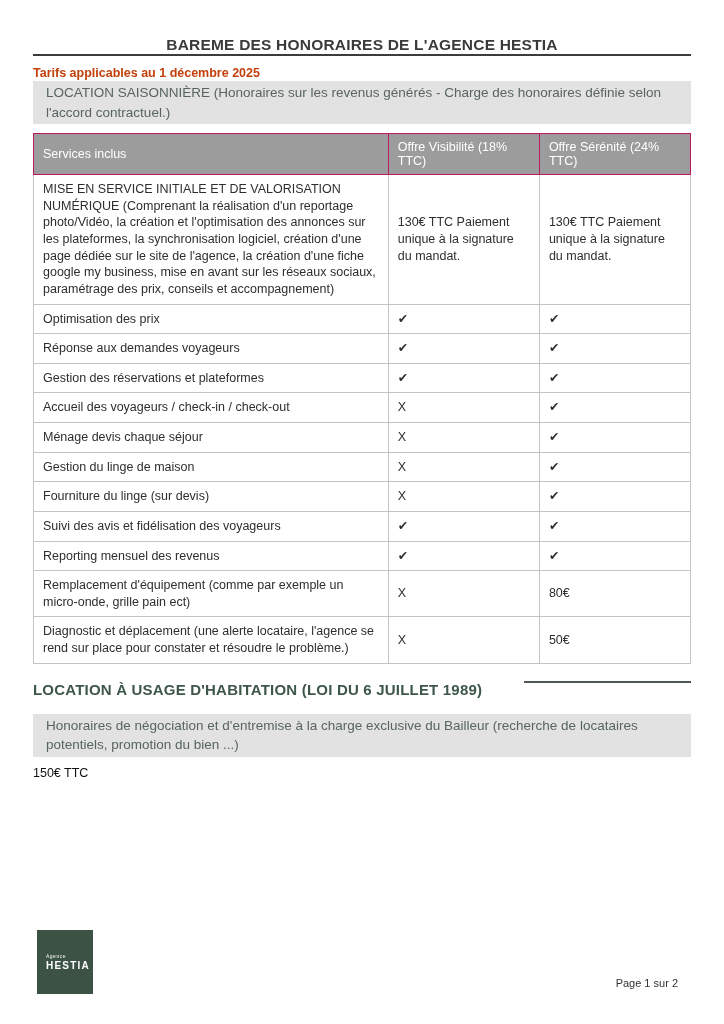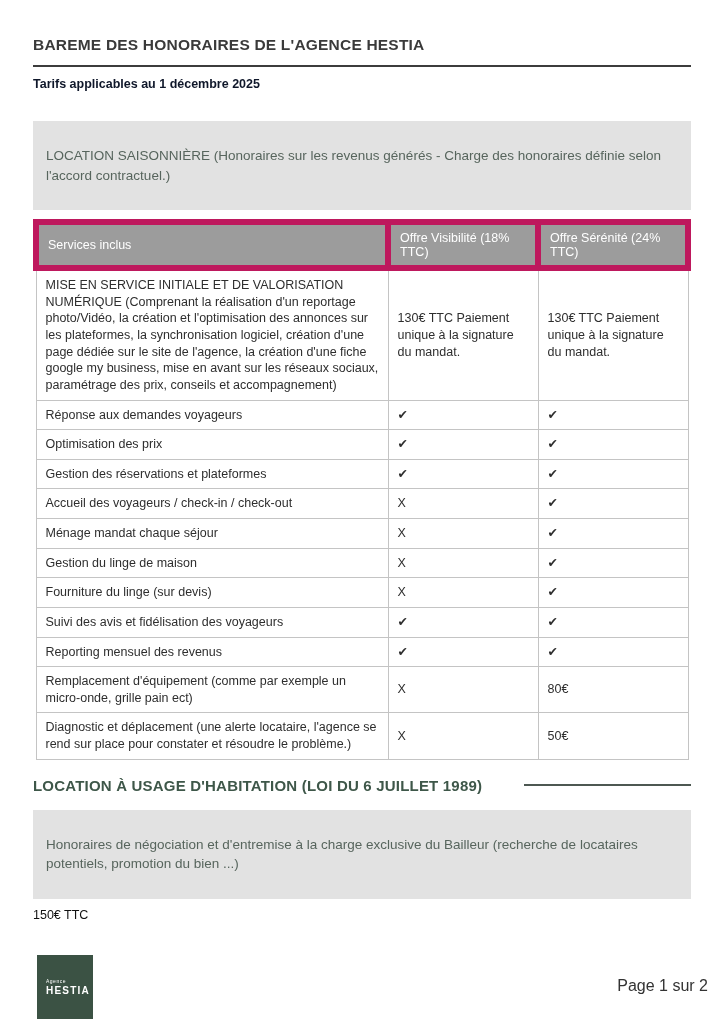--- a/index.html
+++ b/index.html
@@ -6,76 +6,76 @@
   html, body { width: 724px; height: 1024px; background: #ffffff; }
   body {
     font-family: "Liberation Sans", "DejaVu Sans", sans-serif;
     color: #2e2e2e;
     position: relative;
     overflow: hidden;
   }
   .page { padding: 36px 33px 0 33px; }
 
   .doc-title {
-    text-align: left;
+    text-align: center;
     font-size: 15.5px;
     font-weight: 600;
     color: #3a3a3a;
     letter-spacing: .2px;
-    margin-bottom: 11px;
+    margin-bottom: 0;
   }
   .title-rule {
     border: none;
     border-top: 2px solid #3c3c3c;
     margin-bottom: 10px;
   }
   .tarifs-line {
     font-size: 12.5px;
     font-weight: bold;
-    color: #0f172a;
-    margin-bottom: 30px;
+    color: #c2410c;
+    margin-bottom: 1px;
   }
 
   .gray-banner {
     background: #e2e2e2;
     color: #57655d;
     font-size: 13.5px;
     line-height: 1.45;
-    padding: 25px 13px;
+    padding: 2px 13px;
     margin-bottom: 9px;
   }
 
   table.services {
     width: 100%;
     border-collapse: collapse;
     font-size: 12.5px;
     color: #2e2e2e;
   }
   table.services th {
     background: #9c9c9c;
     color: #ffffff;
     font-weight: 400;
     font-size: 12.5px;
     text-align: left;
     padding: 6px 9px;
-    border: 6px solid #be185d;
+    border: 1px solid #be185d;
   }
   table.services th:first-child { width: 54%; }
   table.services th:nth-child(2) { width: 23%; }
   table.services th:nth-child(3) { width: 23%; }
   table.services td {
     border: 1px solid #c4c4c4;
     padding: 6px 9px;
     vertical-align: middle;
     line-height: 1.33;
   }
 
   .section2 {
     display: flex;
-    align-items: center;
+    align-items: flex-start;
     margin-top: 17px;
     margin-bottom: 16px;
   }
   .section2-heading {
     font-size: 15px;
     font-weight: bold;
     color: #3e5749;
     letter-spacing: .2px;
     white-space: nowrap;
   }
@@ -88,21 +88,21 @@
 
   .price-line {
     font-size: 12.5px;
     color: #111;
     margin-top: 8px;
   }
 
   .footer-logo {
     position: absolute;
     left: 37px;
-    top: 955px;
+    top: 930px;
     width: 56px;
     height: 64px;
     background: #3b5244;
     color: #ffffff;
     display: flex;
     flex-direction: column;
     justify-content: center;
     padding-left: 9px;
   }
   .footer-logo .logo-small {
@@ -110,23 +110,23 @@
     letter-spacing: .5px;
     margin-bottom: 1px;
   }
   .footer-logo .logo-big {
     font-size: 10px;
     letter-spacing: 1.2px;
     font-weight: 600;
   }
   .page-number {
     position: absolute;
-    right: 16px;
+    right: 46px;
     top: 977px;
-    font-size: 16px;
+    font-size: 11px;
     color: #333333;
   }
 </style>
 </head>
 <body>
 
 <div class="page">
 
   <div class="doc-title">BAREME DES HONORAIRES DE L'AGENCE HESTIA</div>
   <hr class="title-rule">
@@ -143,41 +143,41 @@
           <th>Offre Sérénité (24% TTC)</th>
         </tr>
     </thead>
     <tbody>
         <tr>
           <td>MISE EN SERVICE INITIALE ET DE VALORISATION NUMÉRIQUE (Comprenant la réalisation d'un reportage photo/Vidéo, la création et l'optimisation des annonces sur les plateformes, la synchronisation logiciel, création d'une page dédiée sur le site de l'agence, la création d'une fiche google my business, mise en avant sur les réseaux sociaux, paramétrage des prix, conseils et accompagnement)</td>
           <td>130€ TTC Paiement unique à la signature du mandat.</td>
           <td>130€ TTC Paiement unique à la signature du mandat.</td>
         </tr>
         <tr>
+          <td>Optimisation des prix</td>
+          <td>✔</td>
+          <td>✔</td>
+        </tr>
+        <tr>
           <td>Réponse aux demandes voyageurs</td>
           <td>✔</td>
           <td>✔</td>
         </tr>
         <tr>
-          <td>Optimisation des prix</td>
-          <td>✔</td>
-          <td>✔</td>
-        </tr>
-        <tr>
           <td>Gestion des réservations et plateformes</td>
           <td>✔</td>
           <td>✔</td>
         </tr>
         <tr>
           <td>Accueil des voyageurs / check-in / check-out</td>
           <td>X</td>
           <td>✔</td>
         </tr>
         <tr>
-          <td>Ménage mandat chaque séjour</td>
+          <td>Ménage devis chaque séjour</td>
           <td>X</td>
           <td>✔</td>
         </tr>
         <tr>
           <td>Gestion du linge de maison</td>
           <td>X</td>
           <td>✔</td>
         </tr>
         <tr>
           <td>Fourniture du linge (sur devis)</td>

